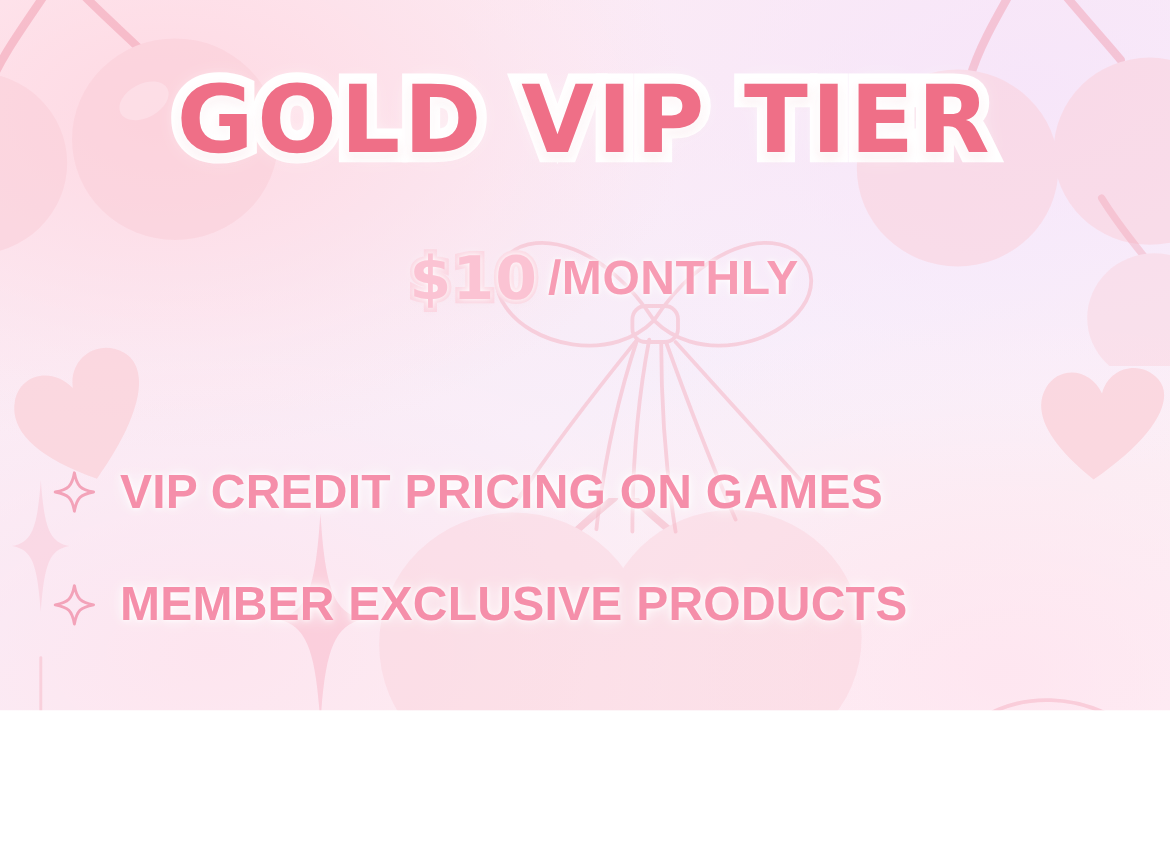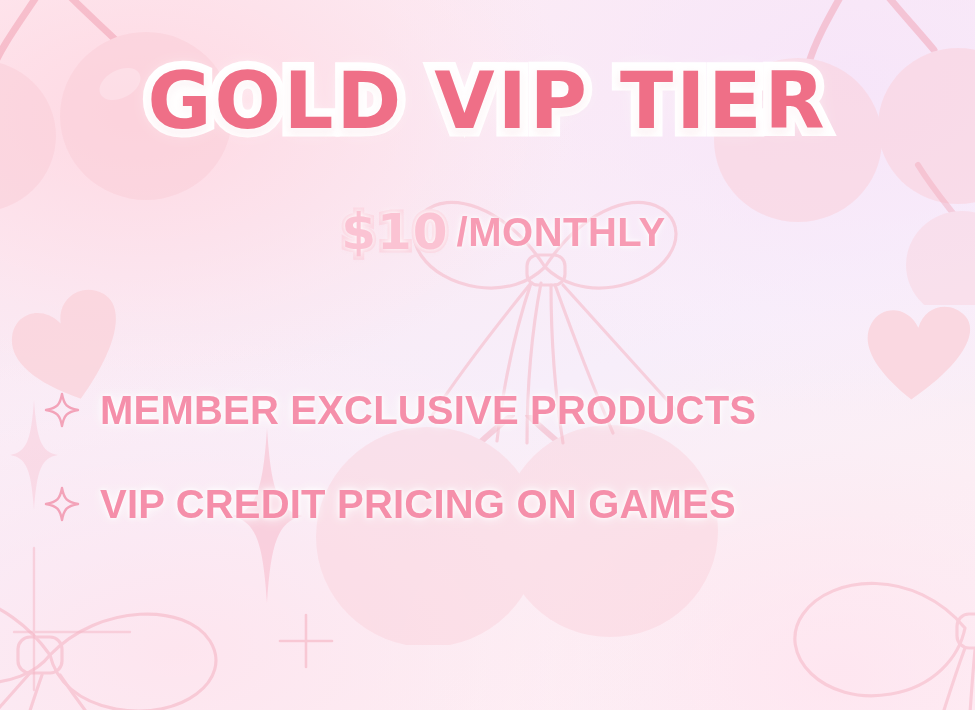--- a/index.html
+++ b/index.html
@@ -4,21 +4,21 @@
 <title>Gold VIP Tier</title>
 <style>
   html, body {
     margin: 0;
     padding: 0;
     background: #ffffff;
   }
   #card {
     position: relative;
     width: 975px;
-    height: 710px;
+    height: 592px;
     overflow: hidden;
     font-family: "Liberation Sans", sans-serif;
     background:
       radial-gradient(ellipse 560px 360px at 14% 16%, rgba(255,214,224,0.85) 0%, rgba(255,223,232,0.30) 55%, rgba(255,255,255,0) 78%),
       radial-gradient(ellipse 620px 420px at 88% 12%, rgba(246,228,250,0.80) 0%, rgba(250,236,252,0.30) 58%, rgba(255,255,255,0) 80%),
       radial-gradient(ellipse 700px 420px at 18% 92%, rgba(255,226,236,0.75) 0%, rgba(255,238,245,0.25) 58%, rgba(255,255,255,0) 82%),
       radial-gradient(ellipse 620px 400px at 86% 95%, rgba(255,226,238,0.70) 0%, rgba(255,240,246,0.22) 58%, rgba(255,255,255,0) 82%),
       linear-gradient(160deg, #fdeaf1 0%, #faeaf4 30%, #f7eefa 55%, #fbeef4 78%, #fdf0f6 100%);
   }
 
@@ -267,27 +267,27 @@
     </div>
 
     <div class="benefits">
 
       <div class="benefit">
         <span class="benefit-bullet">
           <svg width="38" height="38" viewBox="0 0 38 38">
             <path d="M19 3 C 21 14, 24 17, 35 19 C 24 21, 21 24, 19 35 C 17 24, 14 21, 3 19 C 14 17, 17 14, 19 3 Z" fill="none" stroke="#f3a3b9" stroke-width="2.4" stroke-linejoin="round"></path>
           </svg>
         </span>
-        <span class="benefit-text">MEMBER EXCLUSIVE PRODUCTS</span>
+        <span class="benefit-text">VIP CREDIT PRICING ON GAMES</span>
       </div>
 
       <div class="benefit">
         <span class="benefit-bullet">
           <svg width="38" height="38" viewBox="0 0 38 38">
             <path d="M19 3 C 21 14, 24 17, 35 19 C 24 21, 21 24, 19 35 C 17 24, 14 21, 3 19 C 14 17, 17 14, 19 3 Z" fill="none" stroke="#f3a3b9" stroke-width="2.4" stroke-linejoin="round"></path>
           </svg>
         </span>
-        <span class="benefit-text">VIP CREDIT PRICING ON GAMES</span>
+        <span class="benefit-text">MEMBER EXCLUSIVE PRODUCTS</span>
       </div>
 
     </div>
   </div>
 </div>
 
 </body></html>

